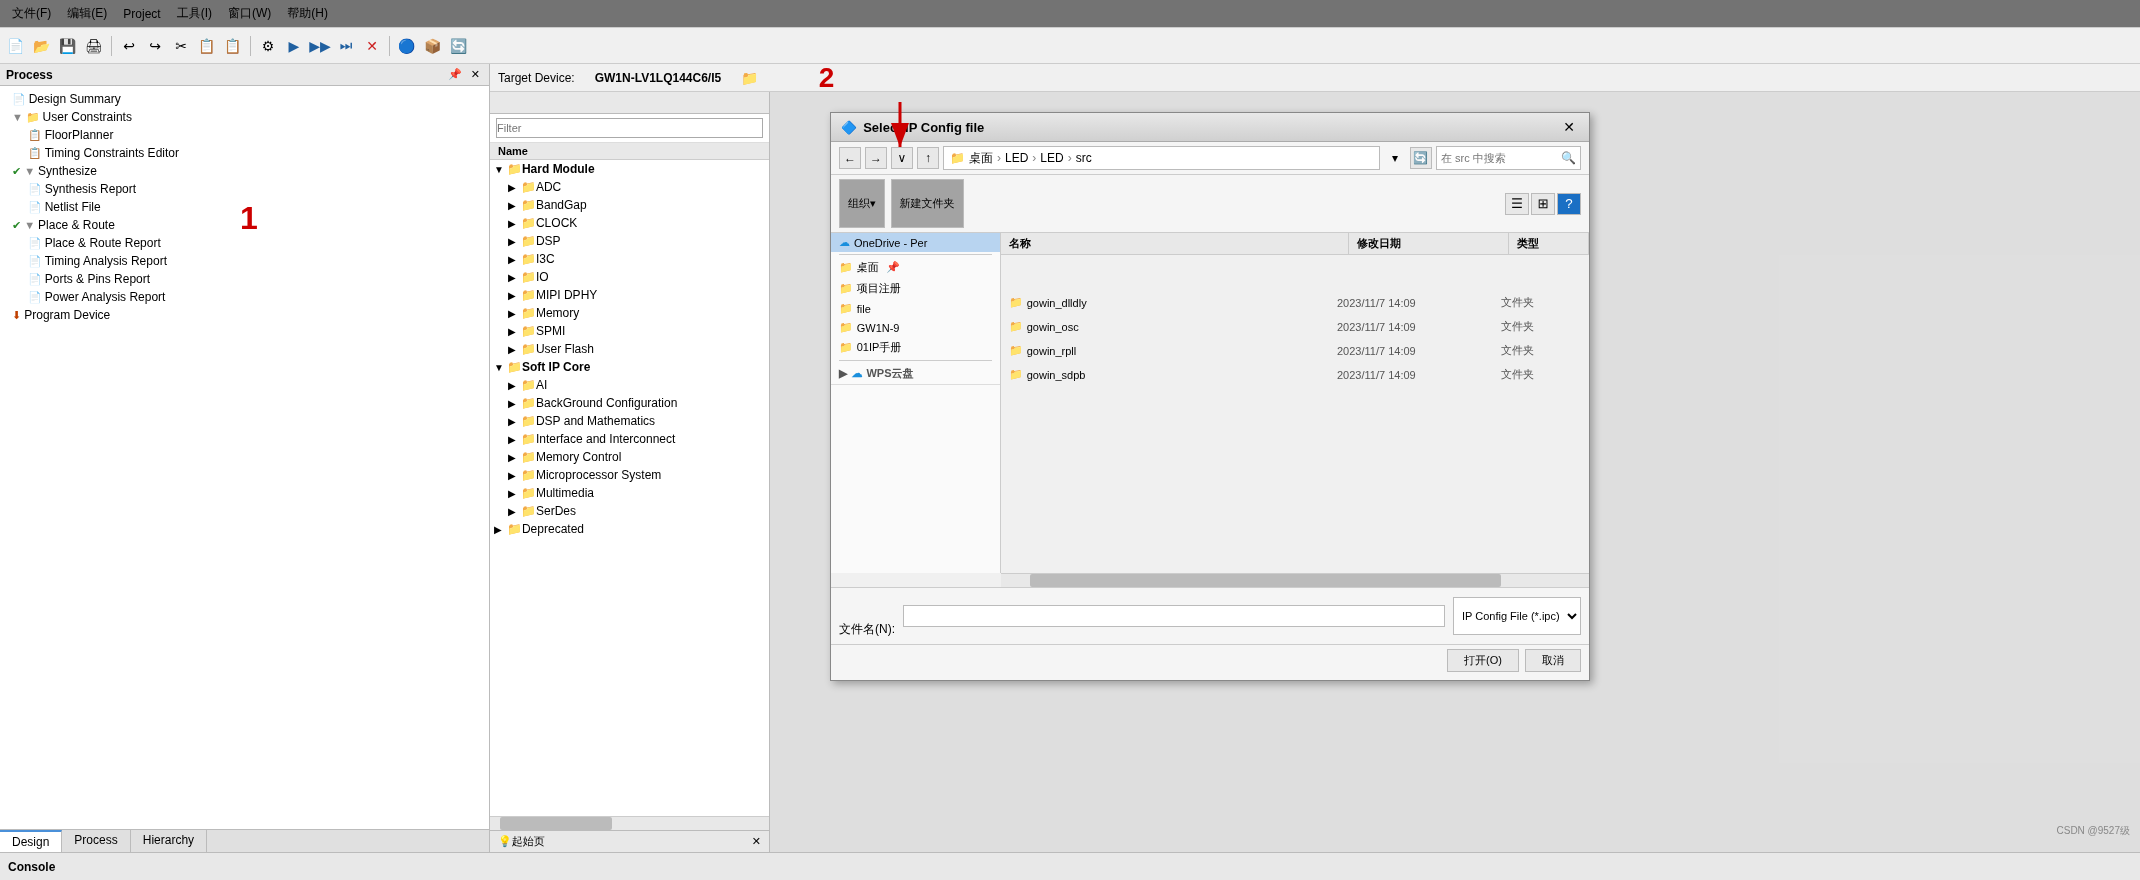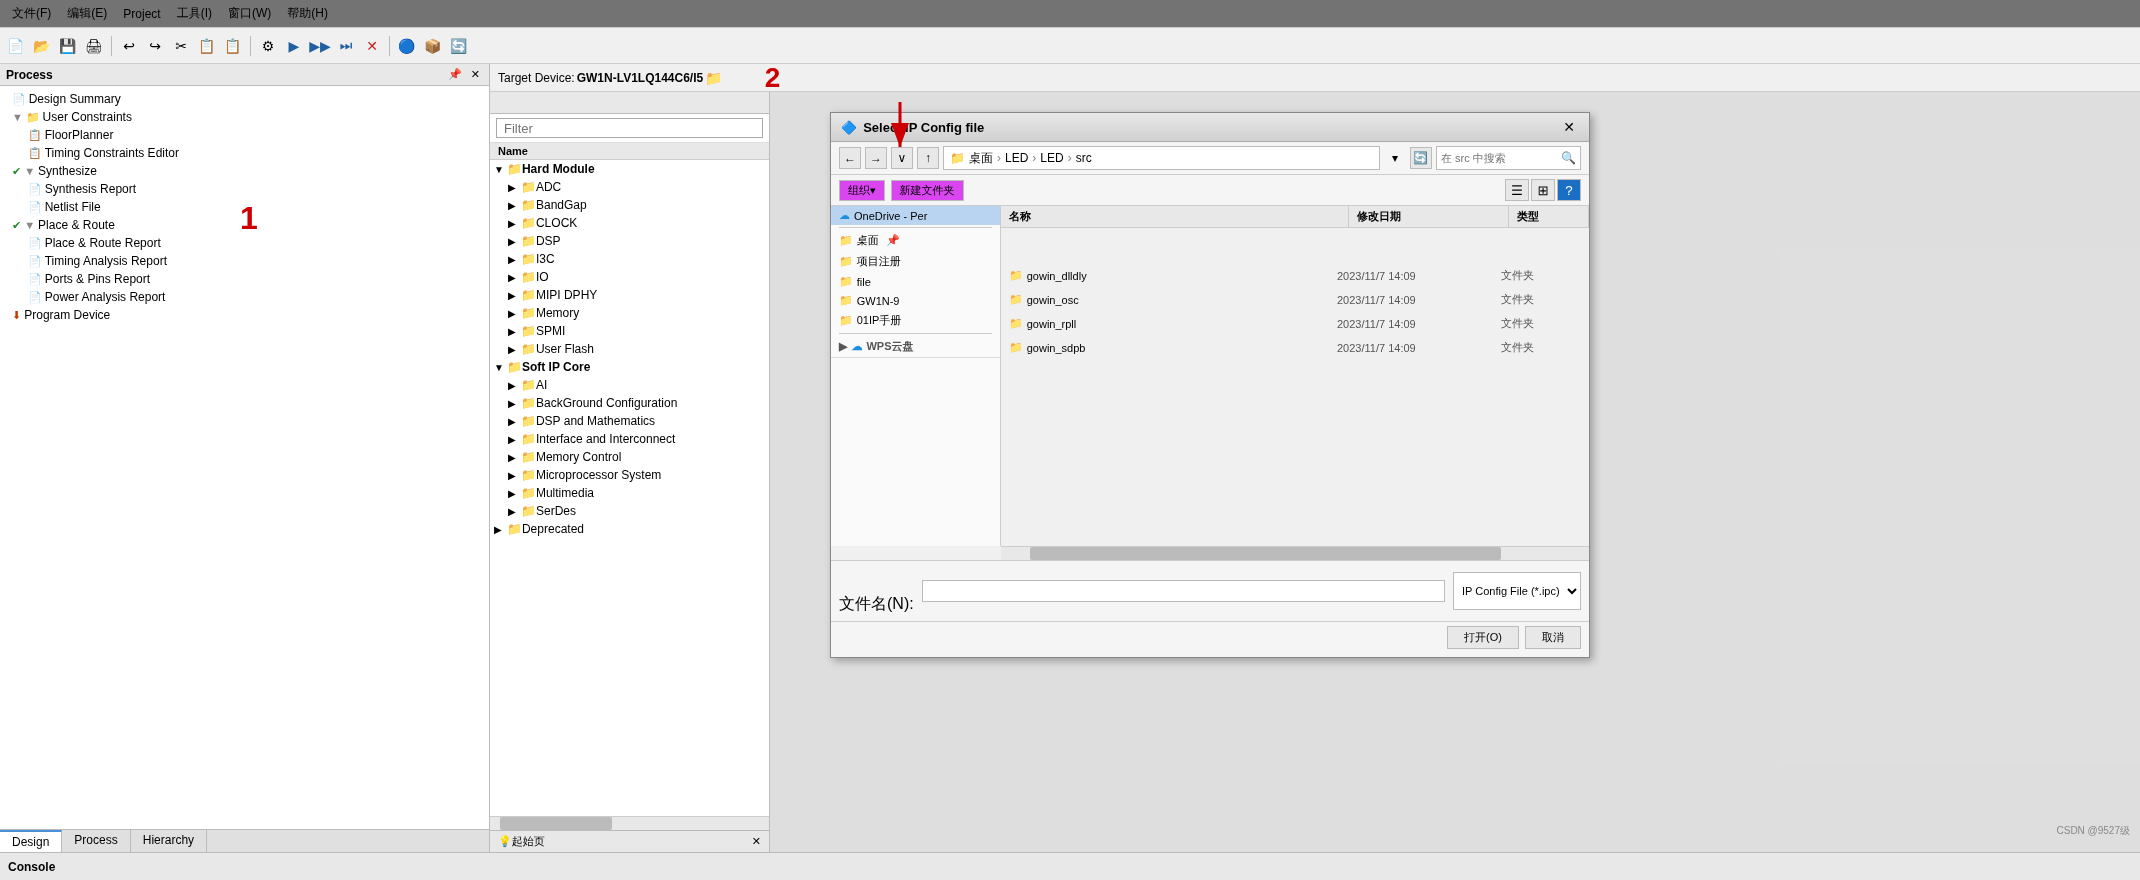--- a/index.html
+++ b/index.html
@@ -31,26 +31,26 @@
     .tree-label { font-size: 12px; }
     
     
     .tab-bar { display: flex; background: #e0e0e0; border-top: 1px solid #bbb; }
     .tab { padding: 3px 12px; font-size: 12px; cursor: pointer; border-right: 1px solid #bbb; }
     .tab.active { background: #fff; border-top: 2px solid #4a90d9; }
     
     
     .mid-panel { width: 280px; display: flex; flex-direction: column; border-right: 1px solid #bbb; background: #fff; }
     .filter-bar { padding: 4px 6px; border-bottom: 1px solid #ddd; }
-    .filter-input { width: 100%; height: 20px; border: 1px solid #aaa; padding: 1px 7px; font-size: 13px; }
+    .filter-input { width: 100%; height: 20px; border: 1px solid #aaa; padding: 1px 0; font-size: 11px; }
     .ip-tree-item { display: flex; align-items: center; padding: 2px 4px; cursor: pointer; white-space: nowrap; }
     .expand-arrow { font-size: 10px; margin-right: 3px; width: 10px; }
     
     
-    .target-bar { background: #f0f0f0; border-bottom: 1px solid #ccc; padding: 4px 8px; display: flex; align-items: center; gap: 2px; font-size: 12px; height: 28px; }
+    .target-bar { background: #f0f0f0; border-bottom: 1px solid #ccc; padding: 4px 8px; display: flex; align-items: center; gap: 20px; font-size: 12px; height: 28px; }
     .target-label { font-size: 12px; }
     .target-value { font-weight: bold; font-size: 12px; color: #000; }
     .target-browse-btn { font-size: 14px; cursor: pointer; }
     
     
     .right-area { flex: 1; position: relative; background: #f8f8f8; }
     
     
     .dialog-overlay { position: absolute; top: 0; left: 0; right: 0; bottom: 0; background: rgba(0,0,0,0.1); }
     .dialog { position: absolute; top: 20px; left: 60px; width: 760px; background: #f0f0f0; border: 1px solid #888; box-shadow: 3px 3px 8px rgba(0,0,0,0.3); display: flex; flex-direction: column; }
@@ -59,41 +59,41 @@
     .dialog-close { font-size: 14px; cursor: pointer; padding: 0 4px; }
     
     .dialog-nav { display: flex; align-items: center; gap: 4px; padding: 4px 8px; border-bottom: 1px solid #ccc; background: #f5f5f5; }
     .nav-btn { width: 22px; height: 22px; background: #e8e8e8; border: 1px solid #bbb; display: flex; align-items: center; justify-content: center; cursor: pointer; font-size: 12px; }
     .breadcrumb-bar { flex: 1; background: #fff; border: 1px solid #bbb; height: 24px; display: flex; align-items: center; padding: 0 6px; font-size: 12px; gap: 4px; }
     .breadcrumb-sep { color: #888; }
     .search-bar { display: flex; align-items: center; border: 1px solid #bbb; background: #fff; height: 24px; padding: 0 4px; }
     .search-input { border: none; outline: none; font-size: 11px; width: 120px; }
     
     .dialog-toolbar { display: flex; align-items: center; gap: 6px; padding: 4px 8px; border-bottom: 1px solid #ccc; background: #f5f5f5; }
-    .dialog-toolbar-btn { padding: 2px 8px; background: #d946ef; border: 1px solid #bbb; font-size: 11px; cursor: pointer; display: flex; align-items: center; gap: 3px; }
+    .dialog-toolbar-btn { padding: 16px 8px; background: #a3a3a3; border: 1px solid #bbb; font-size: 11px; cursor: pointer; display: flex; align-items: center; gap: 3px; }
     .view-btns { display: flex; margin-left: auto; gap: 2px; }
     .view-btn { width: 24px; height: 22px; background: #e8e8e8; border: 1px solid #bbb; display: flex; align-items: center; justify-content: center; cursor: pointer; }
     
     .dialog-content { display: flex; height: 340px; }
     .dialog-sidebar { width: 170px; border-right: 1px solid #ccc; overflow: auto; background: #fafafa; }
     .sidebar-item-d { padding: 3px 8px; font-size: 11px; cursor: pointer; white-space: nowrap; display: flex; align-items: center; gap: 4px; }
     .sidebar-item-d.selected { background: #b8d4f0; }
     .sidebar-header { padding: 3px 8px; font-size: 11px; color: #555; font-weight: bold; border-bottom: 1px solid #ddd; display: flex; align-items: center; gap: 4px; }
     
     .dialog-files { flex: 1; display: flex; flex-direction: column; gap: 36px; }
     .files-header { display: flex; background: #e8e8e8; border-bottom: 1px solid #ccc; }
     .file-col { padding: 3px 8px; font-size: 11px; font-weight: bold; border-right: 1px solid #ccc; cursor: pointer; }
     .files-list { flex: 1; overflow: auto; }
     .file-row { display: flex; padding: 4px 8px; font-size: 11px; border-bottom: 1px solid #f0f0f0; cursor: pointer; align-items: center; gap: 4px; }
     .file-name-col { flex: 1; }
     .file-date-col { width: 160px; color: #555; }
     .file-type-col { width: 80px; color: #555; }
     
     .dialog-footer { display: flex; align-items: center; padding: 6px 8px; border-top: 1px solid #ccc; gap: 8px; background: #f5f5f5; }
-    .footer-label { font-size: 16px; white-space: nowrap; margin-top: 27px; }
+    .footer-label { font-size: 12px; white-space: nowrap; margin-top: 27px; }
     .footer-input { flex: 1; height: 22px; border: 1px solid #bbb; padding: 0 4px; font-size: 11px; }
     .footer-select { height: 38px; border: 1px solid #bbb; padding: 0 4px; font-size: 11px; background: #fff; }
     .footer-btn { padding: 3px 16px; background: #e8e8e8; border: 1px solid #bbb; font-size: 11px; cursor: pointer; }
     
     
     .console-bar { height: 28px; background: #e8e8e8; border-top: 1px solid #bbb; display: flex; align-items: center; padding: 0 8px; font-size: 12px; font-weight: bold; position: absolute; bottom: 0; left: 0; right: 0; }
     
     
     .ip-scroll-area { flex: 1; overflow: auto; }
     .ip-bottom-bar { background: #e8e8e8; border-top: 1px solid #bbb; padding: 2px 8px; font-size: 11px; display: flex; align-items: center; justify-content: space-between; height: 22px; }

